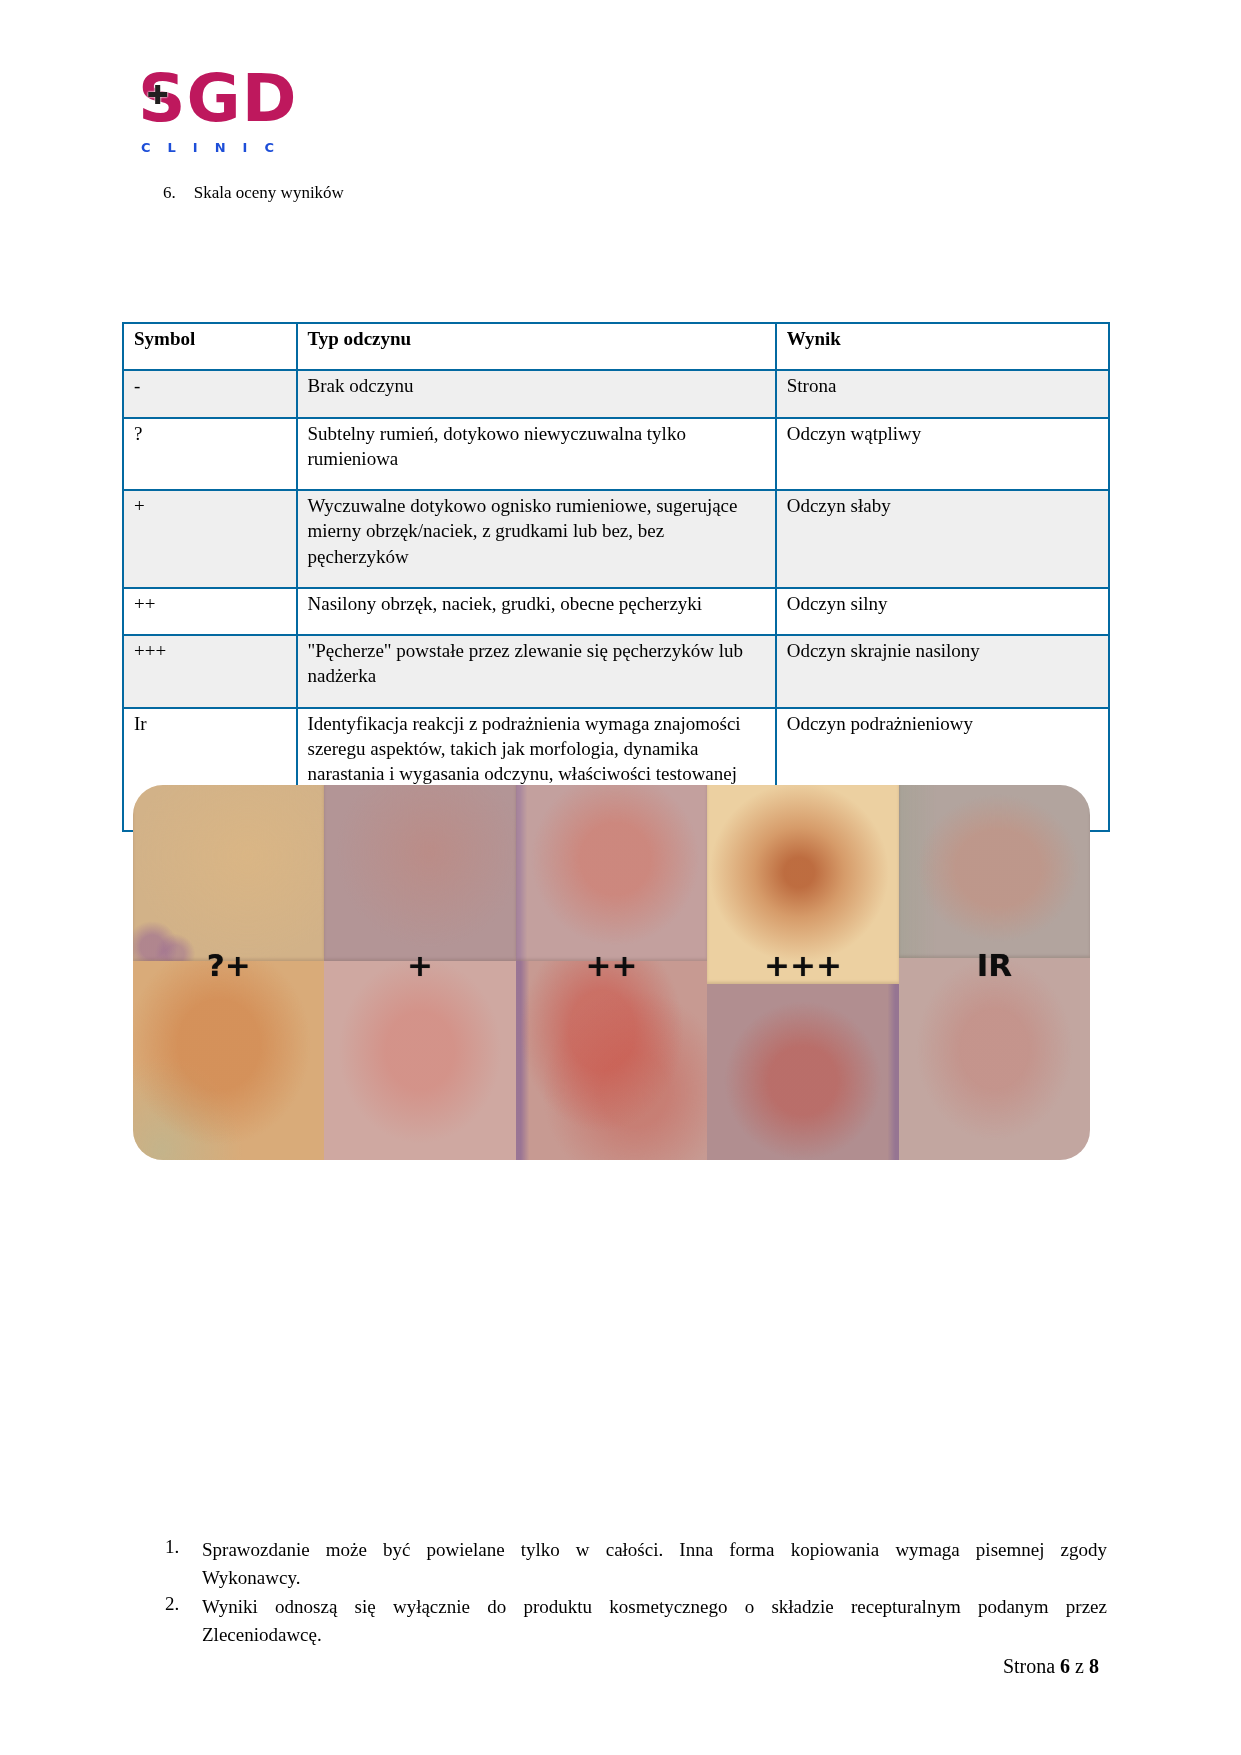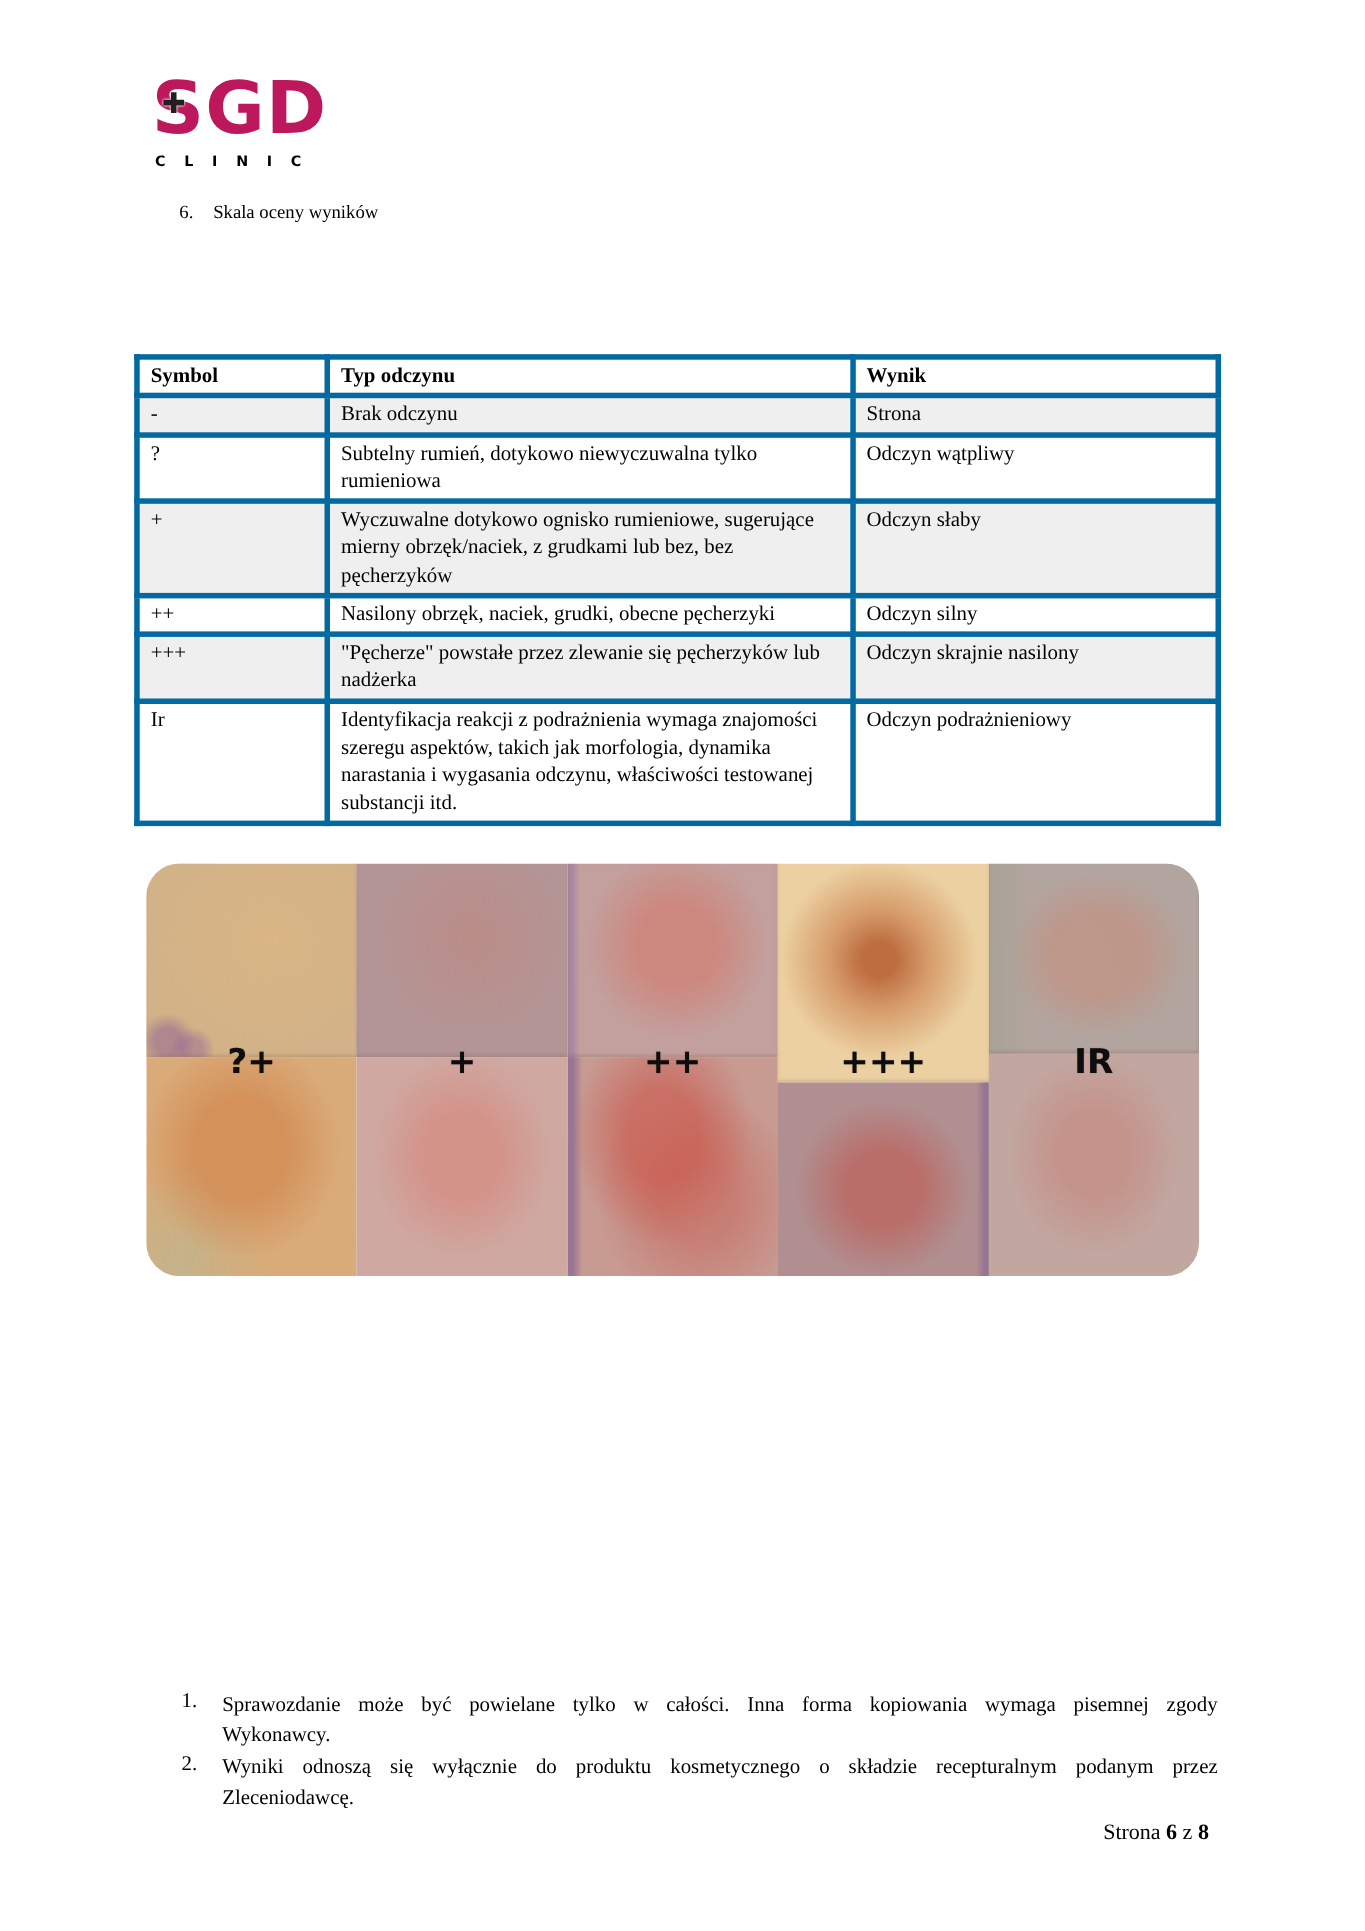--- a/index.html
+++ b/index.html
@@ -31,21 +31,21 @@
     font-size: 26px;
     color: #221f1f;
     font-family: "DejaVu Sans", sans-serif;
     text-shadow: 0 0 2px #fff, 0 0 2px #fff;
   }
   .logo-sub {
     font-family: "DejaVu Sans", sans-serif;
     font-weight: 700;
     font-size: 13px;
     letter-spacing: 17px;
-    color: #000000;
+    color: #1d4ed8;
     margin-top: 8px;
     margin-left: 3px;
   }
 
   
   .heading {
     position: absolute; left: 163px; top: 183px;
     font-size: 17px; font-weight: 400;
   }
   .heading .num { margin-right: 18px; }
@@ -56,22 +56,22 @@
     font-size: 19px; line-height: 1.42; text-align: justify;
   }
 
   
   .scale-table {
     position: absolute; left: 122px; top: 322px; width: 988px;
     border-collapse: collapse;
     font-size: 19px; line-height: 1.33;
   }
   .scale-table th, .scale-table td {
-    border: 5px solid #0369a1;
-    padding: 2px 12px 3px 10px;
+    border: 2px solid #0369a1;
+    padding: 2px 12px 18px 10px;
     vertical-align: top;
     text-align: left;
     font-weight: 400;
   }
   .scale-table th { font-weight: 700; }
   .col-symbol { width: 17.6%; }
   .col-typ    { width: 48.6%; }
   .col-wynik  { width: 33.8%; }
   .row-shaded td { background: #efefef; }
   .sym-bold { font-weight: 700; }

